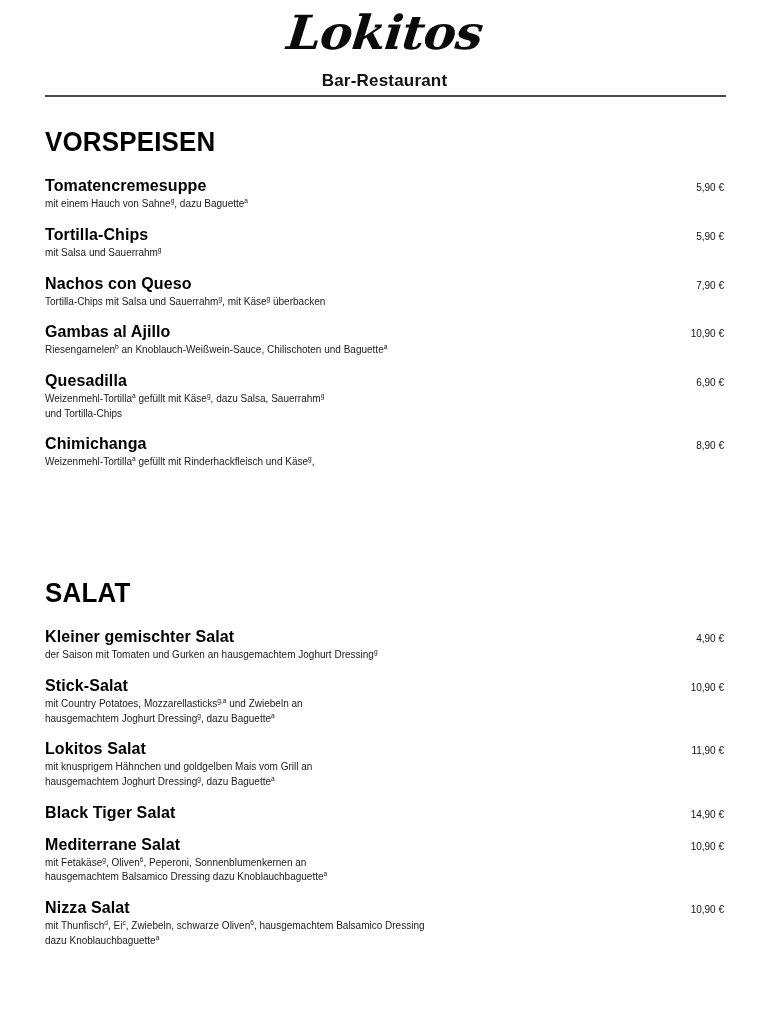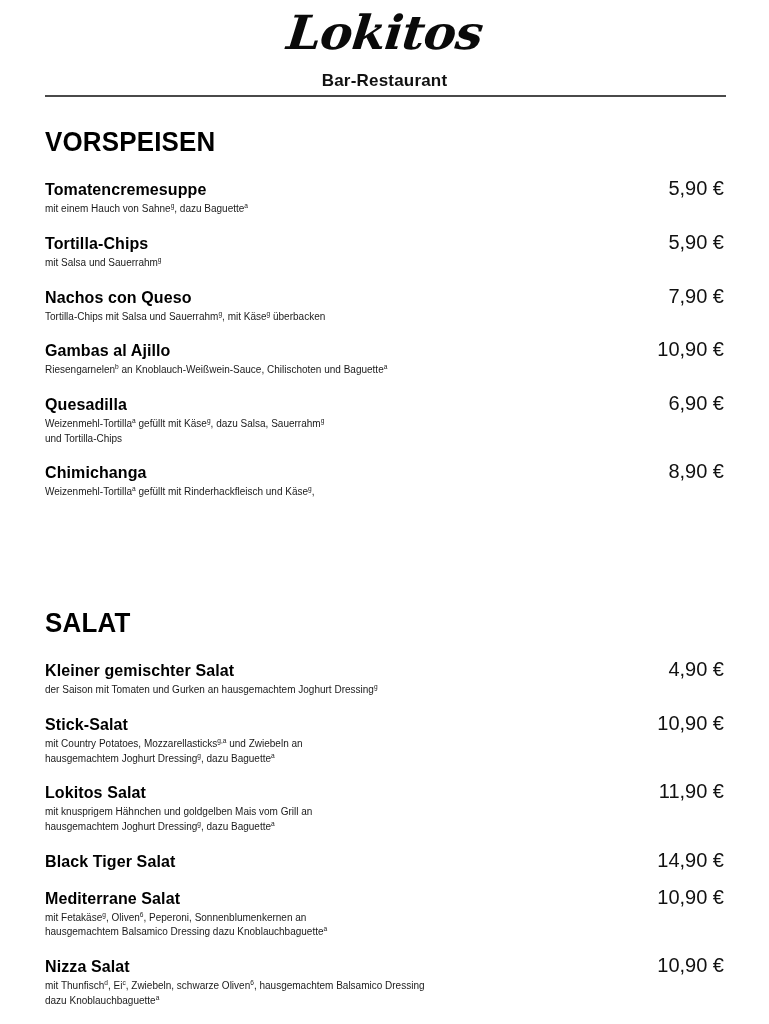--- a/index.html
+++ b/index.html
@@ -87,21 +87,21 @@
     font-family: "Liberation Sans", sans-serif;
     font-weight: 700;
     font-size: 16px;
     letter-spacing: 0.1px;
     color: #000000;
     white-space: nowrap;
   }
   .item-price {
     font-family: "Liberation Sans", sans-serif;
     font-weight: 400;
-    font-size: 20px;
+    font-size: 10px;
     color: #111111;
     text-align: right;
     white-space: nowrap;
     flex: 0 0 auto;
     min-width: 70px;
   }
   .item-desc {
     font-family: "Liberation Sans", sans-serif;
     font-weight: 400;
     font-size: 10px;

